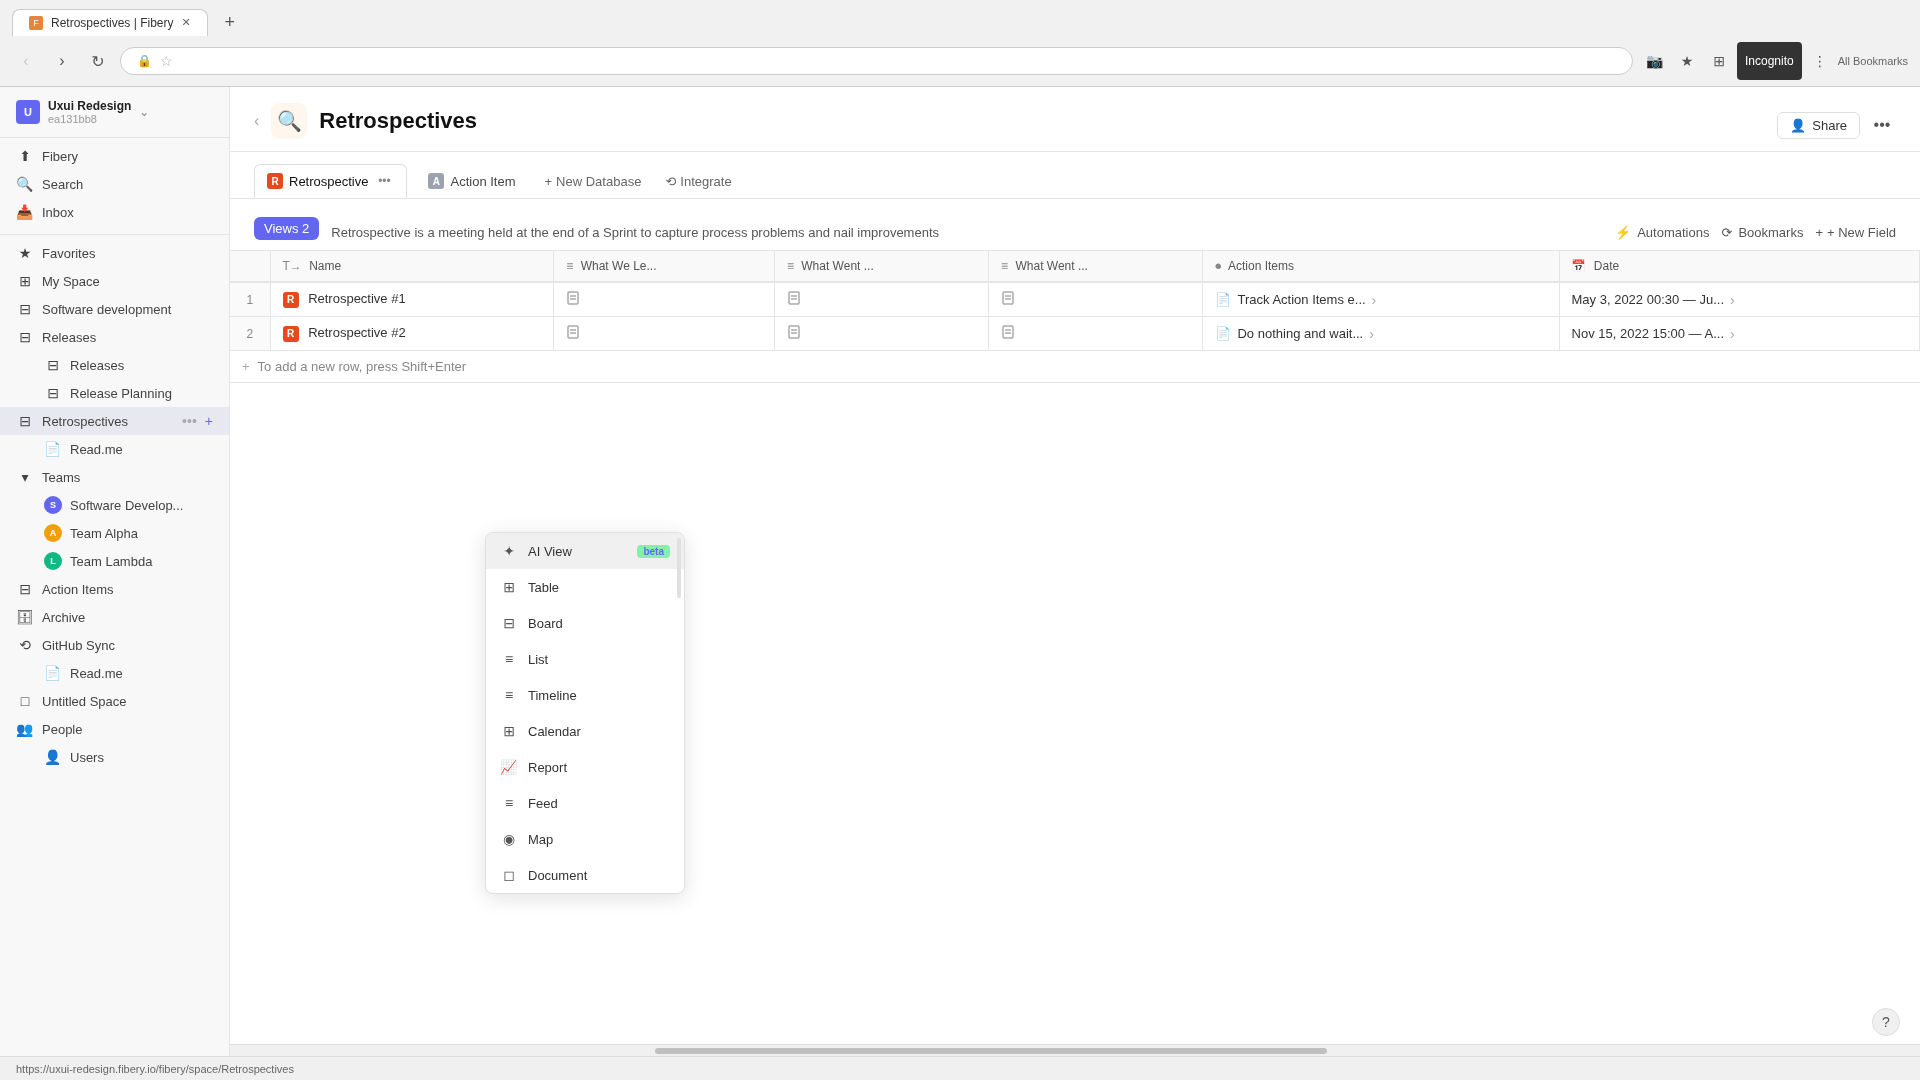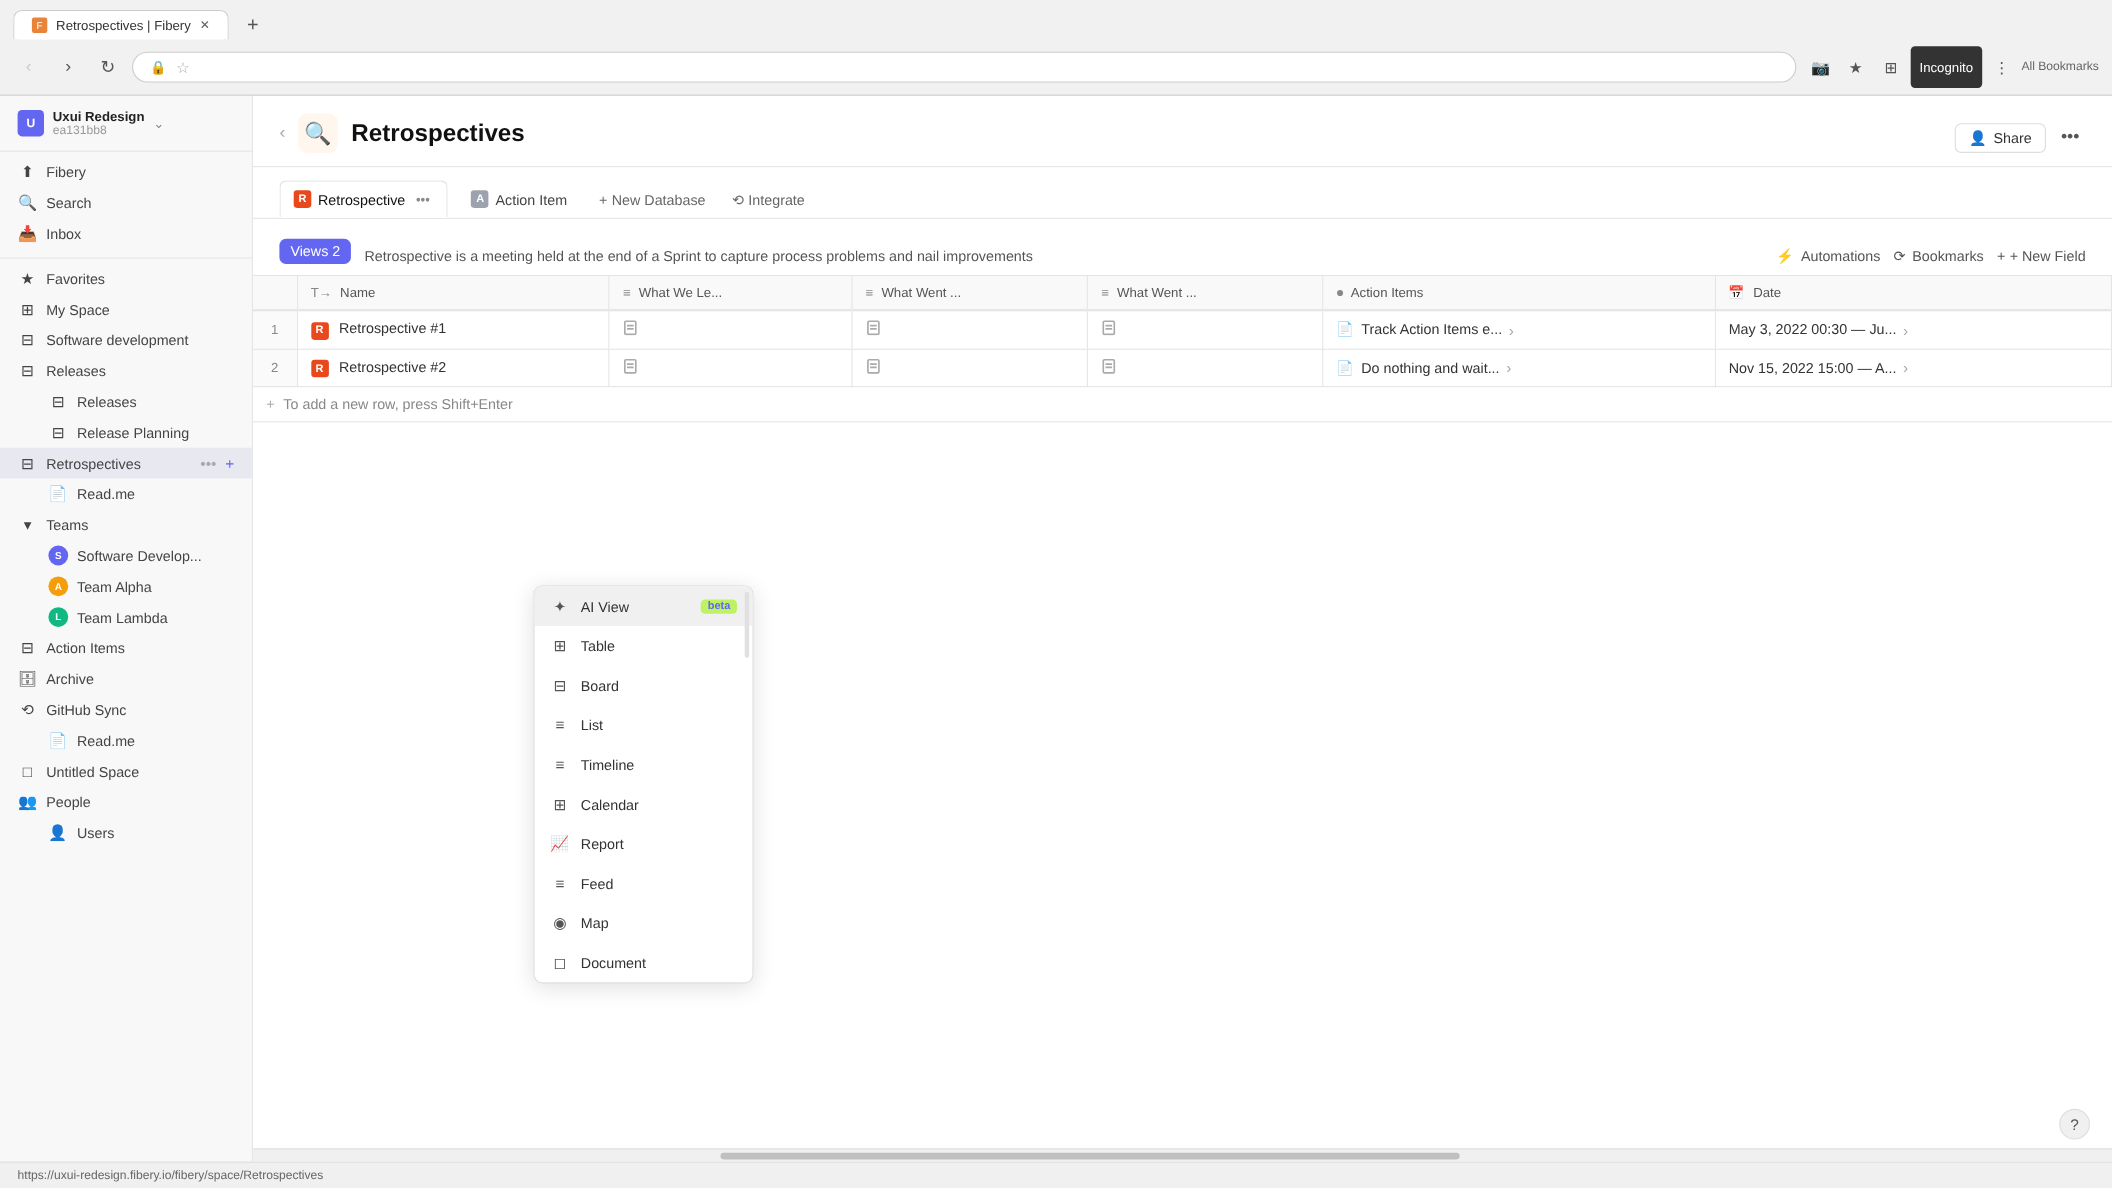--- a/index.html
+++ b/index.html
@@ -78,21 +78,21 @@
     .add-row { display: flex; align-items: center; gap: 8px; padding: 8px 12px; color: #888; font-size: 13px; cursor: pointer; border-bottom: 1px solid #e5e5e5; }
 
     
     .dropdown-overlay { position: absolute; top: 0; left: 0; right: 0; bottom: 0; z-index: 50; pointer-events: none; }
     .dropdown-menu { position: absolute; top: 445px; left: 255px; width: 200px; background: white; border: 1px solid #e0e0e0; border-radius: 8px; box-shadow: 0 4px 20px rgba(0,0,0,0.12); overflow: hidden; pointer-events: all; z-index: 100; }
     .dropdown-scroll { max-height: 360px; overflow-y: auto; }
     .dropdown-item { display: flex; align-items: center; gap: 10px; padding: 9px 14px; cursor: pointer; font-size: 13px; color: #333; }
     .dropdown-item:hover, .dropdown-item.hovered { background: #f0f0f0; }
     .dropdown-item-icon { width: 18px; height: 18px; display: flex; align-items: center; justify-content: center; font-size: 14px; color: #555; flex-shrink: 0; }
     .dropdown-item-label { flex: 1; }
-    .badge-beta { background: #bef264; color: #6366f1; border-radius: 4px; padding: 1px 6px; font-size: 10px; font-weight: 600; }
+    .badge-beta { background: #86efac; color: #6366f1; border-radius: 4px; padding: 1px 6px; font-size: 10px; font-weight: 600; }
     .dropdown-scrollbar { width: 4px; background: #e0e0e0; border-radius: 2px; position: absolute; right: 3px; top: 5px; height: 60px; }
 
     
     .status-bar { height: 24px; background: #f0f0f0; border-top: 1px solid #ddd; display: flex; align-items: center; padding: 0 16px; font-size: 11px; color: #666; }
     .status-url { flex: 1; }
 
     
     .horizontal-scrollbar { height: 12px; background: #f0f0f0; border-top: 1px solid #ddd; display: flex; align-items: center; padding: 0 4px; }
     .scroll-thumb { height: 6px; background: #c0c0c0; border-radius: 3px; width: 40%; margin-left: 25%; }
     .help-btn { position: absolute; bottom: 20px; right: 20px; width: 28px; height: 28px; border-radius: 50%; background: #f0f0f0; display: flex; align-items: center; justify-content: center; color: #555; font-size: 14px; cursor: pointer; border: 1px solid #ddd; }

